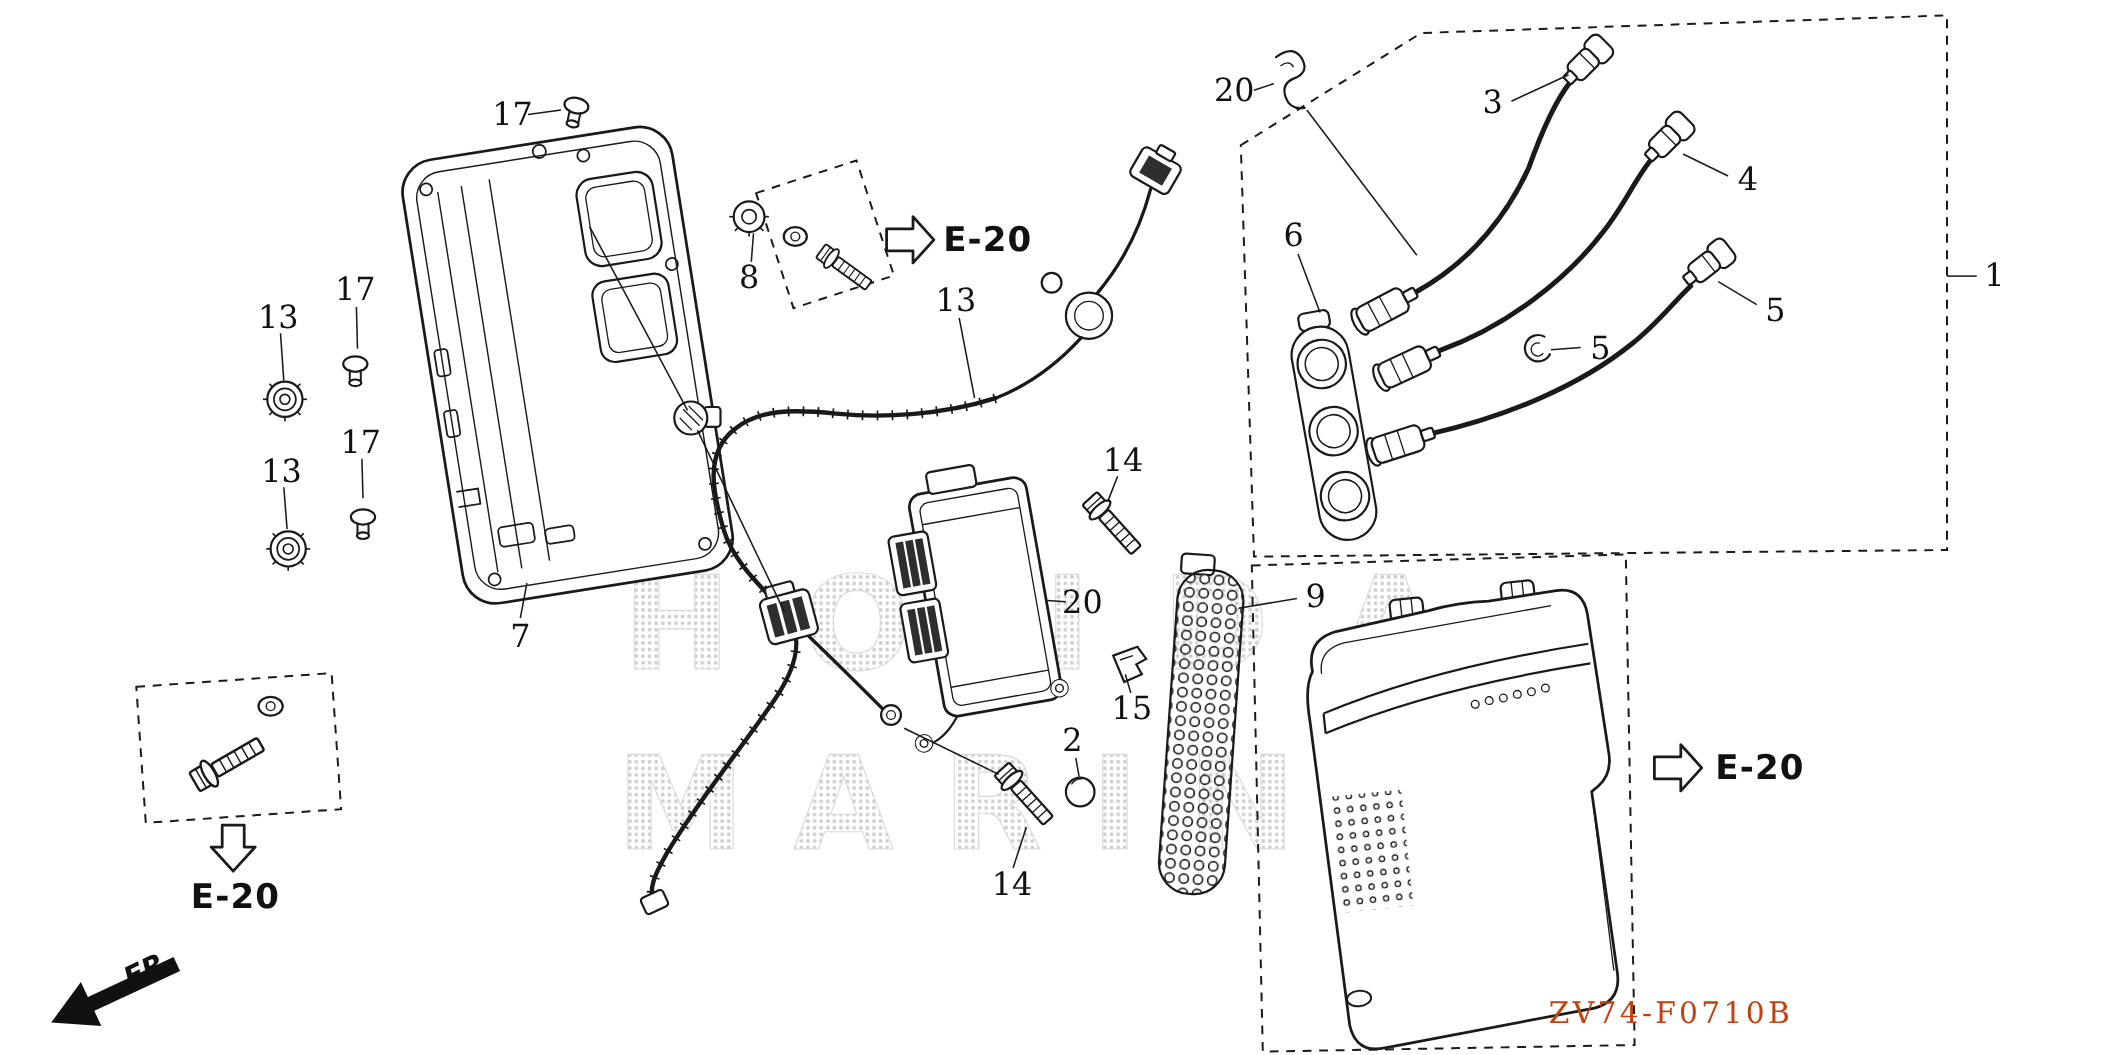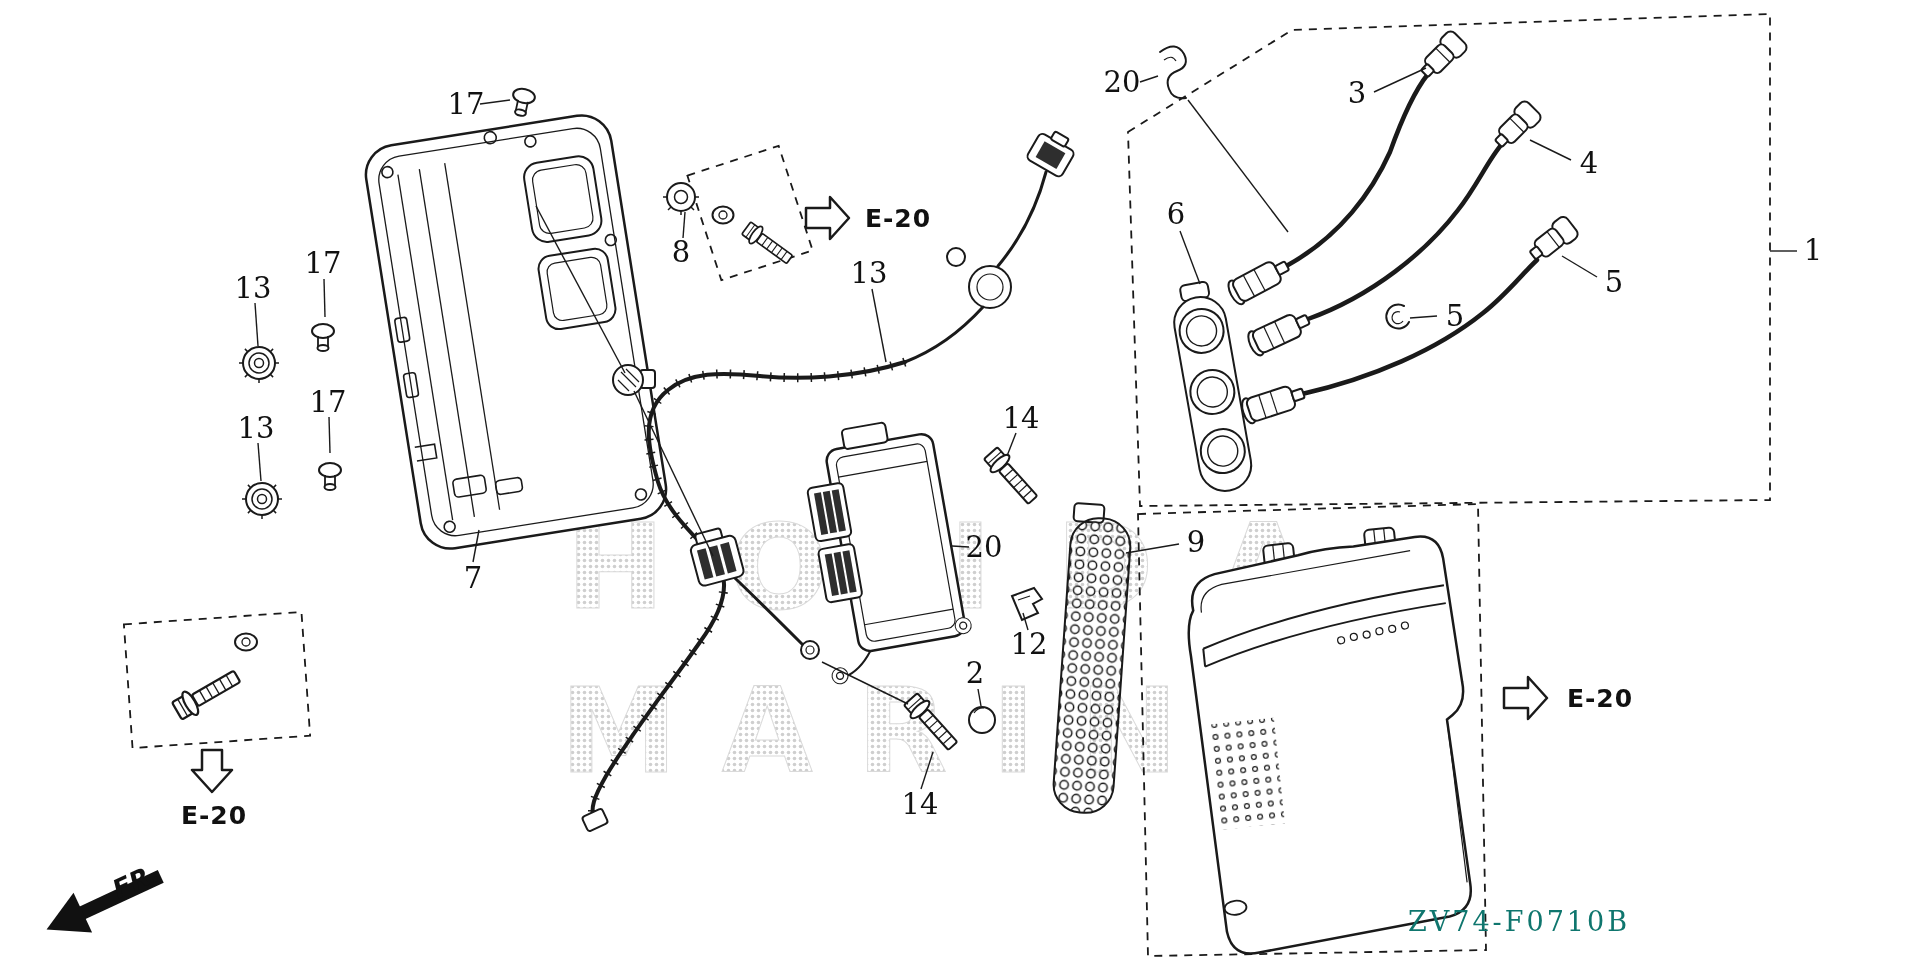--- a/index.html
+++ b/index.html
@@ -2,22 +2,22 @@
 <html><head>
 <meta charset="utf-8">
 <style>
   html,body { margin:0; padding:0; background:#ffffff; }
   .stage { position:relative; width:1920px; height:959px; background:#fff; overflow:hidden;
            font-family:"DejaVu Sans", sans-serif; }
   svg.draw { position:absolute; left:0; top:0; width:1920px; height:959px; }
   .num  { position:absolute; transform:translate(-50%,-50%); font-family:"DejaVu Serif", serif;
           font-size:29px; color:#111; white-space:nowrap; }
   .eref { position:absolute; transform:translate(-50%,-50%); font-family:"DejaVu Sans", sans-serif;
-          font-weight:bold; font-size:25px; color:#111; letter-spacing:1px; white-space:nowrap; }
-  .code { position:absolute; font-family:"DejaVu Serif", serif; font-size:27px; color:#0f766e;
+          font-weight:bold; font-size:31px; color:#111; letter-spacing:1px; white-space:nowrap; }
+  .code { position:absolute; font-family:"DejaVu Serif", serif; font-size:27px; color:#c2410c;
           letter-spacing:3px; white-space:nowrap;text-align:right; }
   .fr   { position:absolute; font-family:"DejaVu Sans", sans-serif; font-weight:bold; font-style:italic;
           font-size:26px; color:#111; transform:rotate(-25deg); white-space:nowrap; }
   svg text { font-family:"DejaVu Sans", sans-serif; }
   .ln   { fill:none; stroke:#1a1a1a; stroke-width:2; stroke-linecap:round; stroke-linejoin:round; }
   .thin { fill:none; stroke:#1a1a1a; stroke-width:1.2; }
   .fillw{ fill:#fff; stroke:#1a1a1a; stroke-width:2; }
   .dash { fill:none; stroke:#1a1a1a; stroke-width:1.8; stroke-dasharray:8 7; }
   .wire4{ fill:none; stroke:#1a1a1a; stroke-width:4; stroke-linecap:round; }
   .wire3{ fill:none; stroke:#1a1a1a; stroke-width:3; stroke-linecap:round; }
@@ -329,21 +329,21 @@
 <div class="num" style="left:1122px;top:82px">20</div>
 <div class="num" style="left:1357px;top:93px">3</div>
 <div class="num" style="left:1589px;top:163px">4</div>
 <div class="num" style="left:1614px;top:282px">5</div>
 <div class="num" style="left:1176px;top:214px">6</div>
 <div class="num" style="left:1455px;top:316px">5</div>
 <div class="num" style="left:1813px;top:250px">1</div>
 <div class="num" style="left:1021px;top:418px">14</div>
 <div class="num" style="left:984px;top:547px">20</div>
 <div class="num" style="left:1196px;top:542px">9</div>
-<div class="num" style="left:1029px;top:644px">12</div>
+<div class="num" style="left:1029px;top:644px">15</div>
 <div class="num" style="left:975px;top:673px">2</div>
 <div class="num" style="left:920px;top:804px">14</div>
 
 <div class="eref" style="left:898px;top:218px">E-20</div>
 <div class="eref" style="left:1600px;top:698px">E-20</div>
 <div class="eref" style="left:214px;top:815px">E-20</div>
 
 <div class="fr" style="left:112px;top:866px">FR.</div>
 <div class="code" style="left:1408px;top:906px">ZV74-F0710B</div>
 

